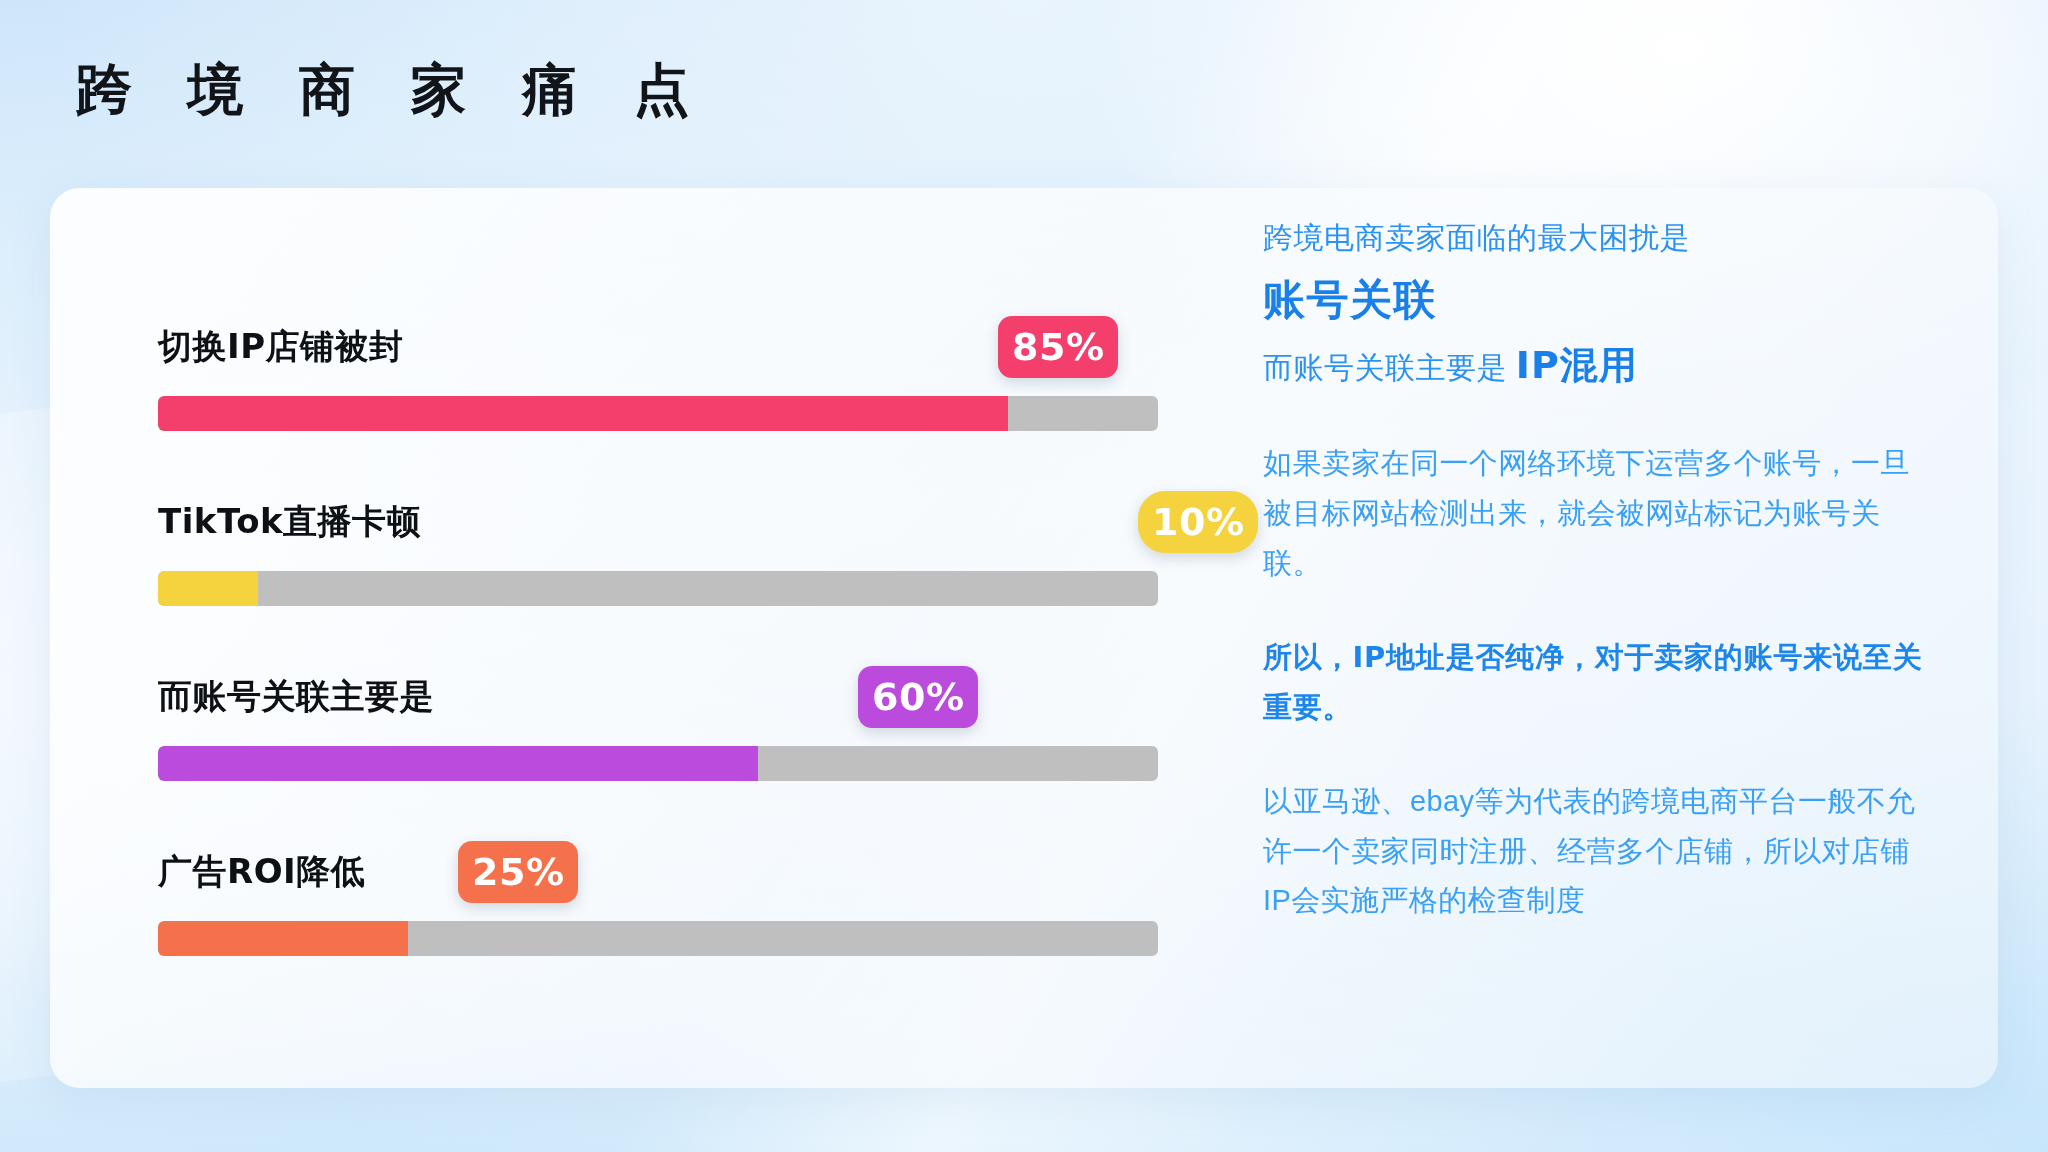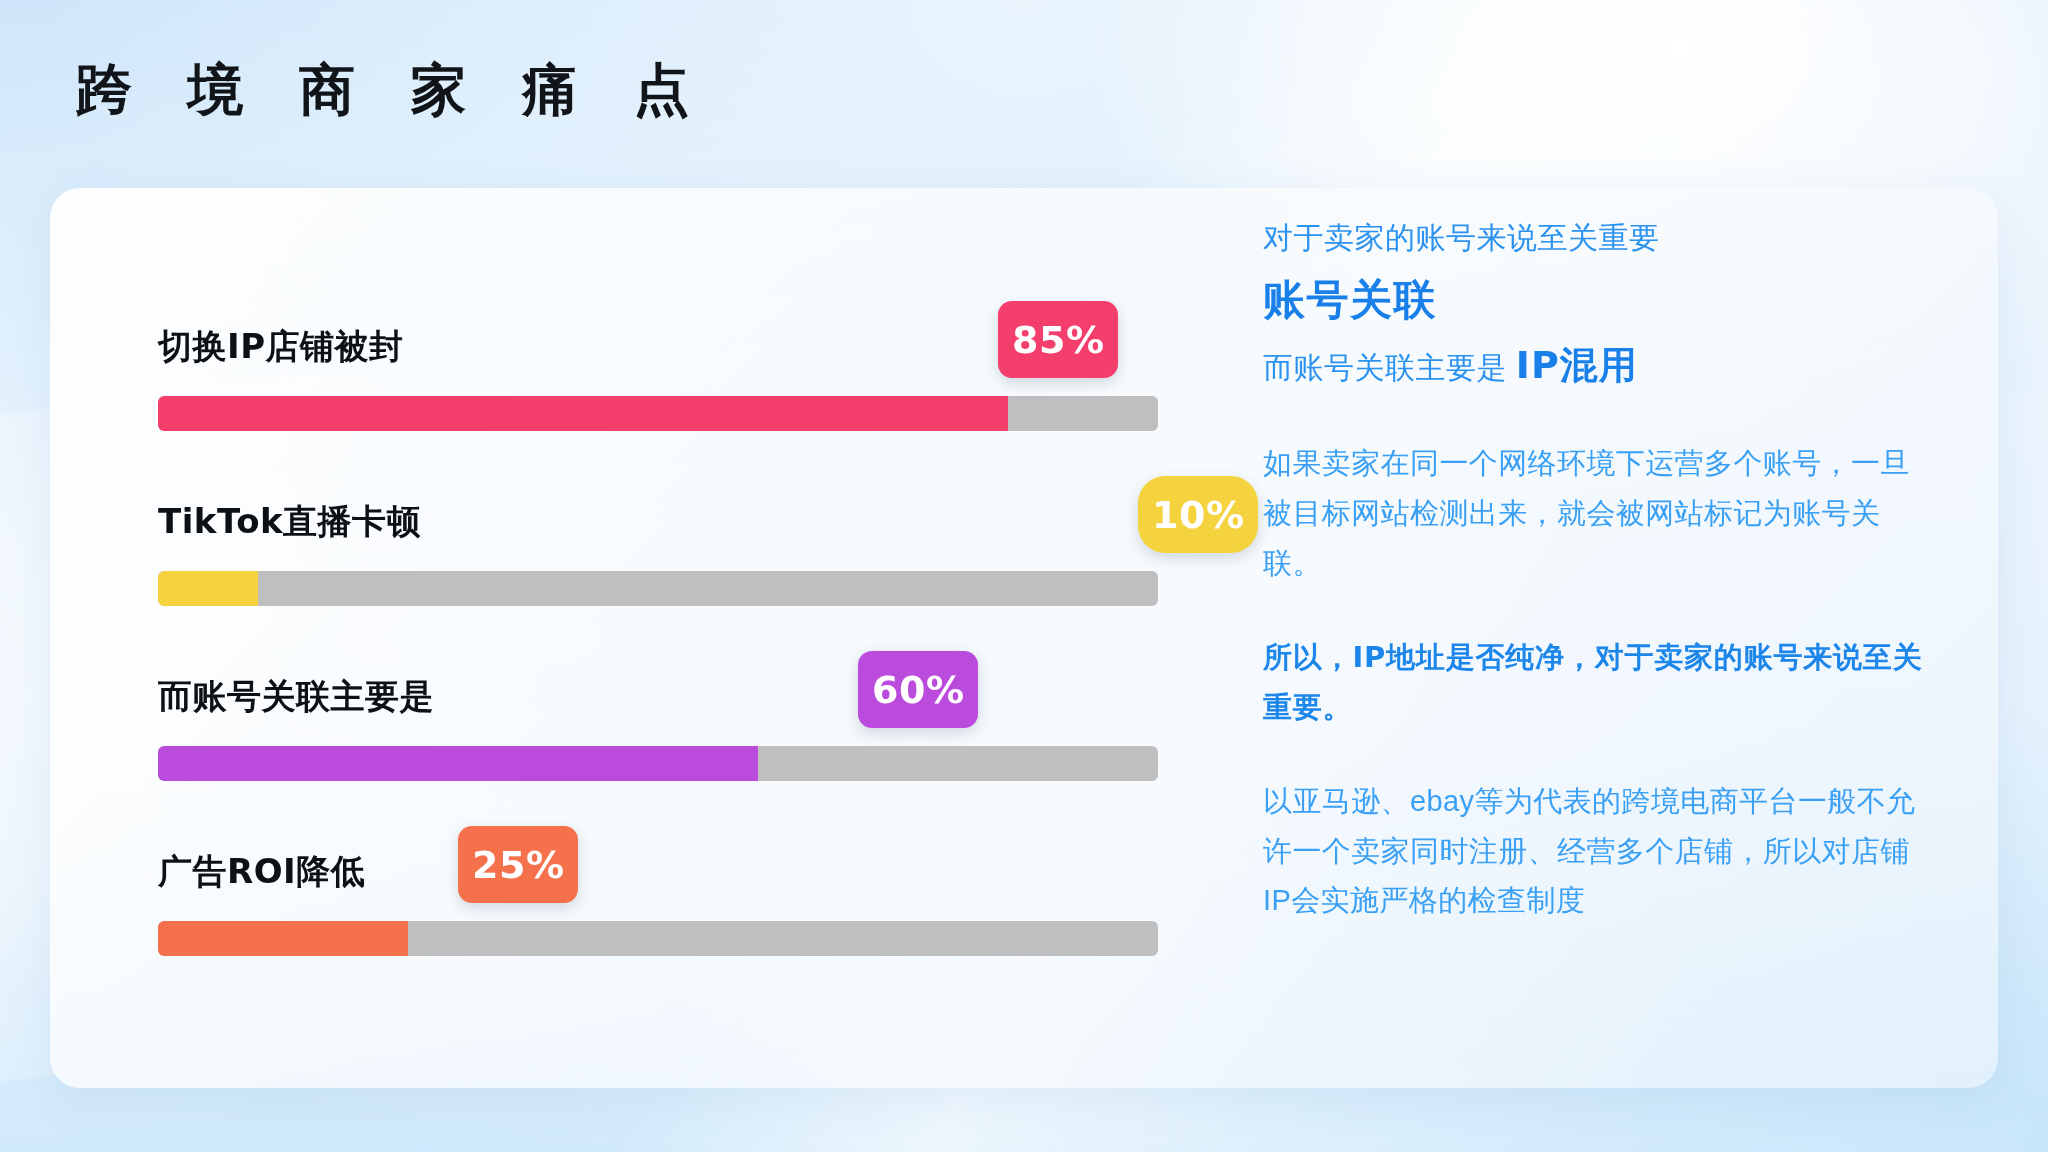--- a/index.html
+++ b/index.html
@@ -108,21 +108,21 @@
     color: #0d1116;
     letter-spacing: 0.5px;
     white-space: nowrap;
     font-family: "DejaVu Sans", "Liberation Sans", sans-serif;
   }
   .bar-badge {
     position: absolute;
     bottom: 0;
     transform: translateY(2px);
     min-width: 104px;
-    height: 77px;
+    height: 62px;
     border-radius: 14px;
     color: #ffffff;
     font-size: 38px;
     font-weight: 900;
     display: flex;
     align-items: center;
     justify-content: center;
     padding: 0 14px;
     box-sizing: border-box;
     box-shadow: 0 5px 14px rgba(40,60,90,0.18);
@@ -237,21 +237,21 @@
             <div class="bar-badge" style="background: rgb(244, 113, 76); left: 300px; margin-top: 28px;">25%</div>
           </div>
           <div class="bar-track" style="background: rgb(191, 191, 191);">
             <div class="bar-fill" style="width: 250px; background: rgb(244, 113, 76);"></div>
           </div>
         </div>
       </div>
   </div>
 
   <div id="text-panel">
-    <p class="t-lead">对于卖家的账号来说至关重要</p>
+    <p class="t-lead">跨境电商卖家面临的最大困扰是</p>
     <p class="t-big">账号关联</p>
     <p class="t-mix"><span>而账号关联主要是 </span><span class="em">IP混用</span></p>
     <p class="t-para">如果卖家在同一个网络环境下运营多个账号，一旦被目标网站检测出来，就会被网站标记为账号关联。</p>
     <p class="t-para strong">所以，IP地址是否纯净，对于卖家的账号来说至关重要。</p>
     <p class="t-para">以亚马逊、ebay等为代表的跨境电商平台一般不允许一个卖家同时注册、经营多个店铺，所以对店铺IP会实施严格的检查制度</p>
   </div>
 
 </div>
 
 </body></html>

